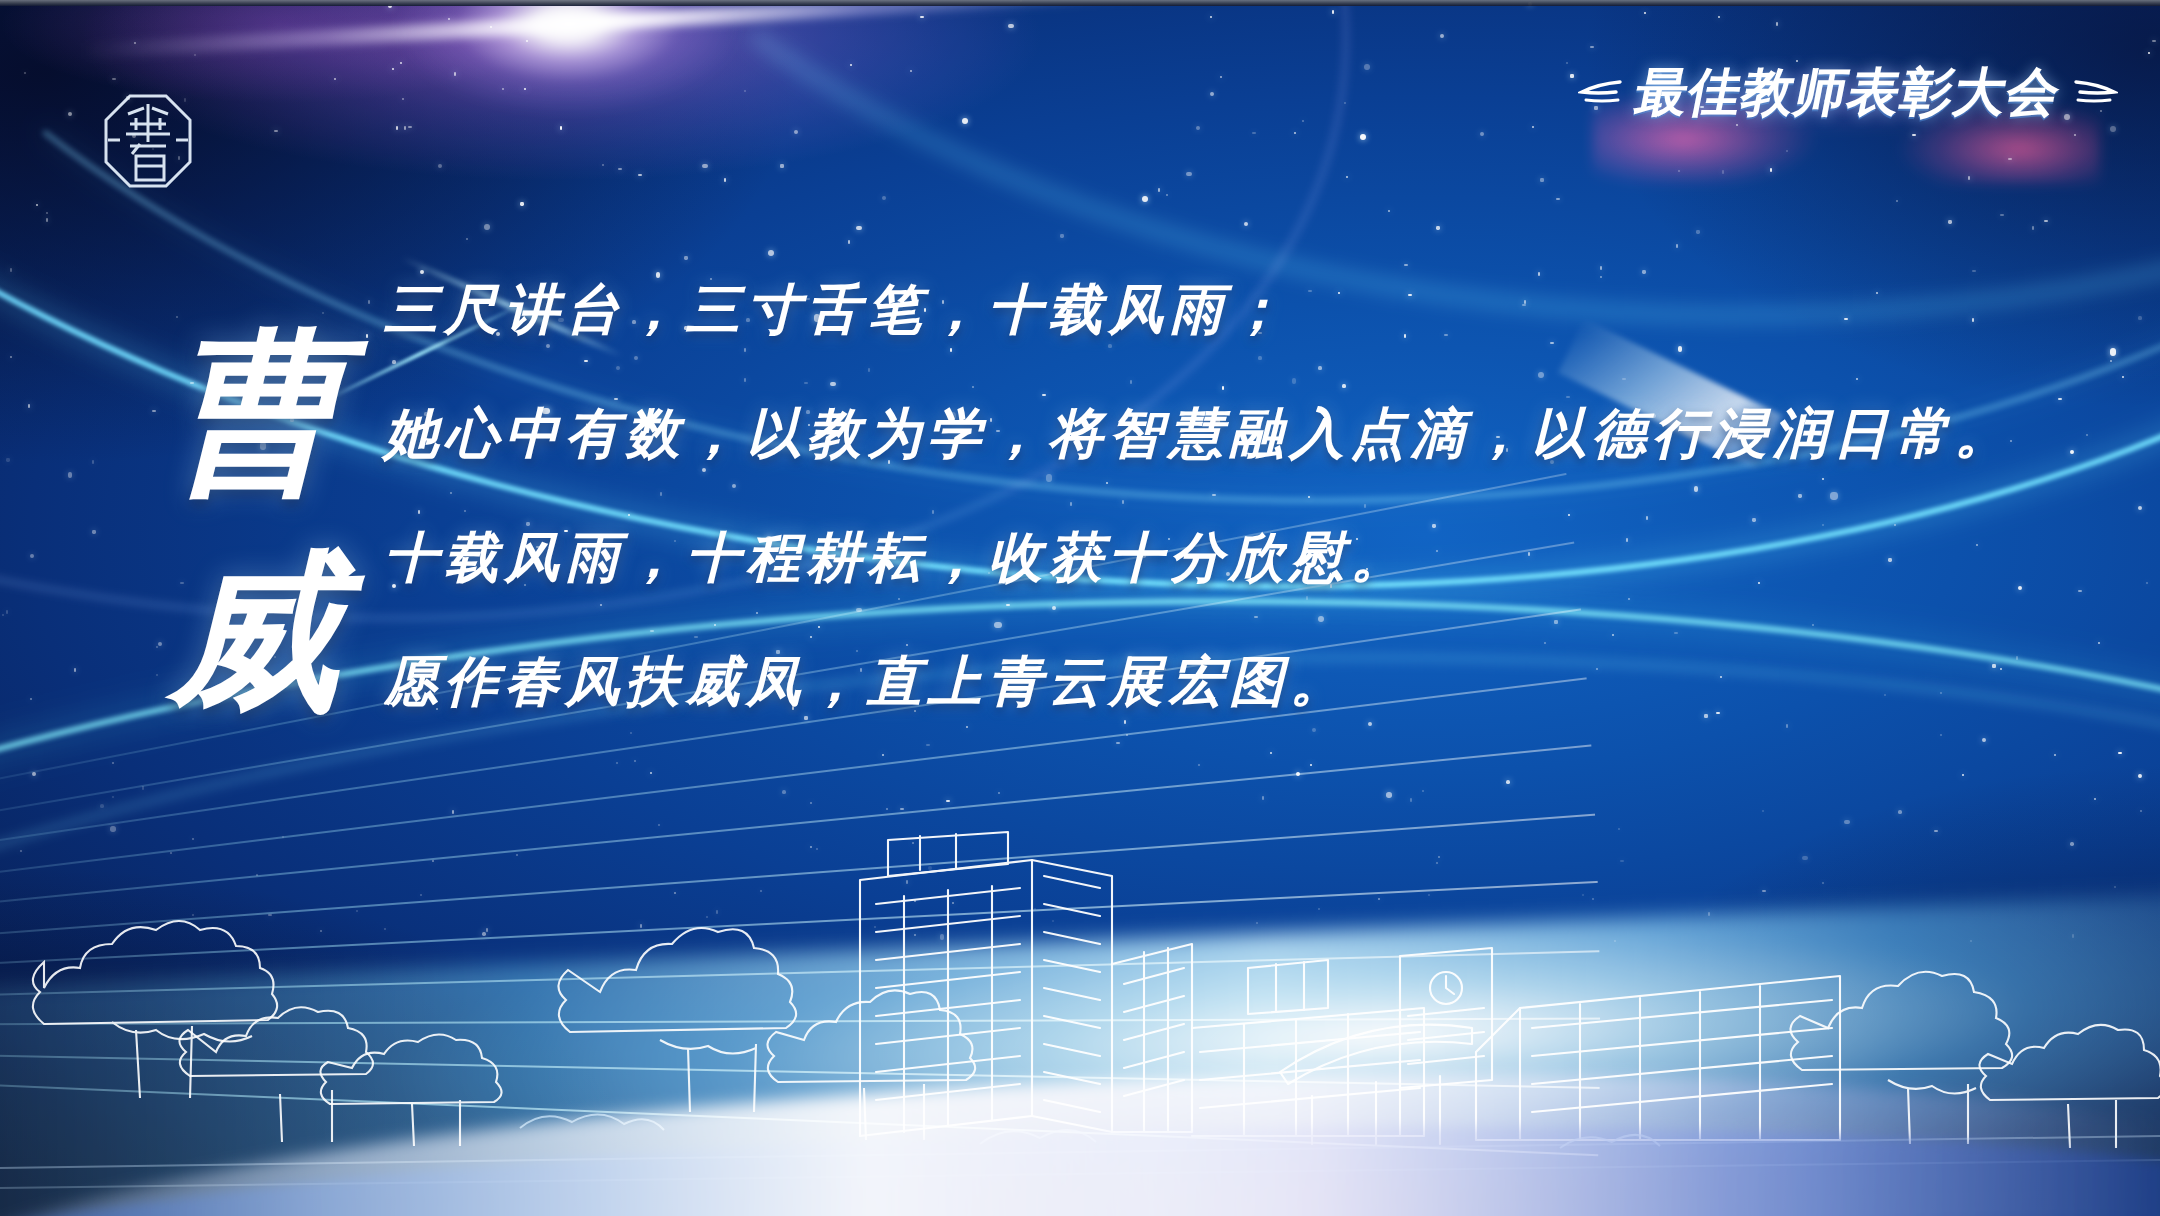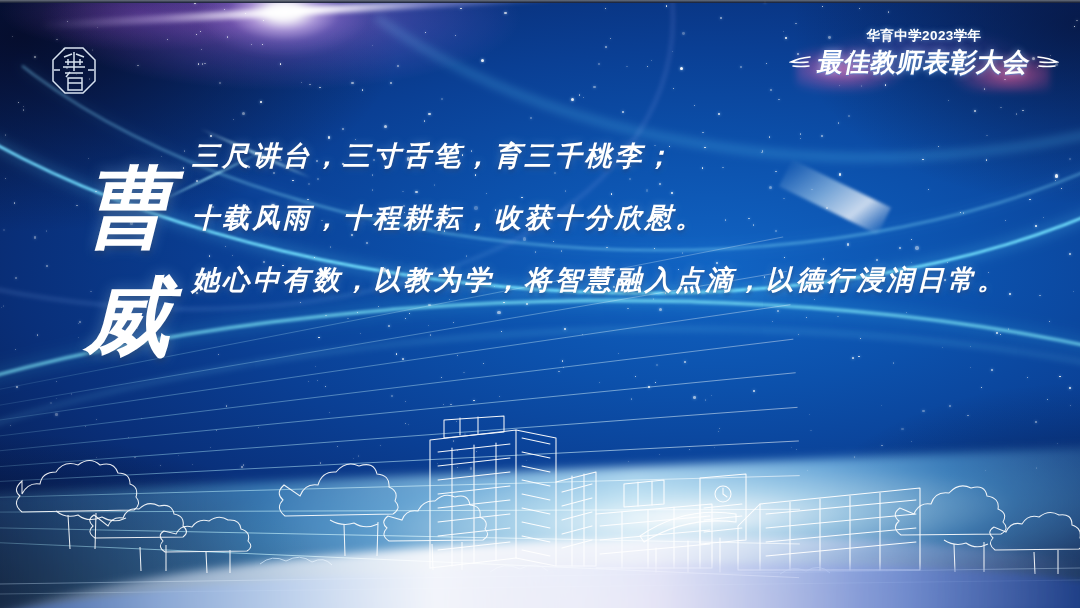--- a/index.html
+++ b/index.html
@@ -892,21 +892,20 @@
         <path d="M13 26 L31 26"></path>
         <path d="M16 31 L30 31 L30 43 L16 43 Z"></path>
         <path d="M16 36 L30 36"></path>
       </g>
       <path class="logo-ln" d="M2 23 L8 23 M36 23 L42 23" stroke-width="1"></path>
     </svg>
   </div>
 
   <div id="event-header">
     <div id="event-glow"></div>
-    <div id="event-year">华育中学2023学年</div>
     <div id="event-title-row">
       <span class="deco-swoosh">
         <svg viewBox="0 0 22 14" aria-hidden="true">
           <path d="M21 1 Q10 2 2 6 Q10 7 19 6" fill="none" stroke="#ffffff" stroke-width="1.7" stroke-linecap="round"></path>
           <path d="M4 10 Q12 11 20 10" fill="none" stroke="#ffffff" stroke-width="1.5" stroke-linecap="round"></path>
         </svg>
       </span>
       <span id="event-title">最佳教师表彰大会</span>
       <span class="deco-swoosh">
         <svg viewBox="0 0 22 14" aria-hidden="true">
@@ -917,18 +916,19 @@
     </div>
   </div>
 
 
   <div id="honoree">
     <span>曹</span>
     <span>威</span>
   </div>
 
   <div id="citation">
-    <p>三尺讲台，三寸舌笔，育三千桃李；</p>
+    <p>三尺讲台，三寸舌笔，十载风雨；</p>
+    <p>她心中有数，以教为学，将智慧融入点滴，以德行浸润日常。</p>
     <p>十载风雨，十程耕耘，收获十分欣慰。</p>
-    <p>她心中有数，以教为学，将智慧融入点滴，以德行浸润日常。</p>
+    <p>愿作春风扶威凤，直上青云展宏图。</p>
   </div>
 
 </div>
 
 </body></html>

